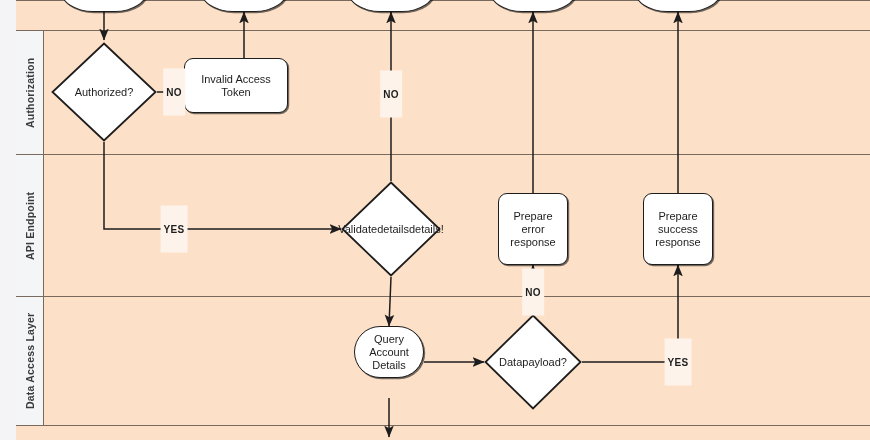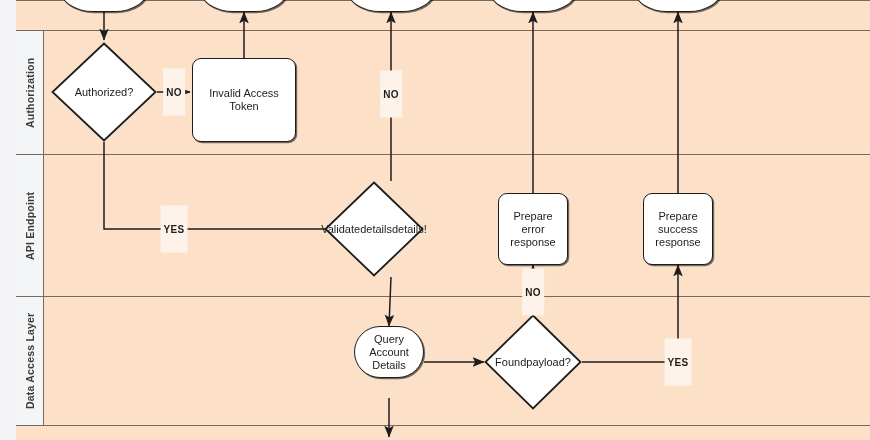--- a/index.html
+++ b/index.html
@@ -120,24 +120,24 @@
         <div></div>
       </div>
       <div class="dia-wrap" style="left: 35px; top: 42px; width: 106px; height: 100px;">
         <svg class="dia-shape" viewBox="0 0 106 100">
           <polygon points="53,1.5 104.5,50 53,98.5 1.5,50" fill="#ffffff" stroke="#1d1d1d" stroke-width="1.8"></polygon>
         </svg>
         <div class="dia-txt">
           <span>Authorized?</span>
         </div>
       </div>
-      <div class="node proc" style="left: 176px; top: 58px; width: 104px; height: 84px;">
+      <div class="node proc" style="left: 168px; top: 58px; width: 104px; height: 55px;">
         <div>Invalid Access<br>Token</div>
       </div>
-      <div class="dia-wrap" style="left: 308px; top: 181px; width: 100px; height: 96px;">
+      <div class="dia-wrap" style="left: 325px; top: 181px; width: 100px; height: 96px;">
         <svg class="dia-shape" viewBox="0 0 100 96">
           <polygon points="50,1.5 98.5,48 50,94.5 1.5,48" fill="#ffffff" stroke="#1d1d1d" stroke-width="1.8"></polygon>
         </svg>
         <div class="dia-txt">
           <span>Validate</span>
           <br>
           <span>details</span>
           <br>
           <span>details!</span>
         </div>
@@ -149,21 +149,21 @@
         <div>Prepare<br>success<br>response</div>
       </div>
       <div class="node proc" style="left: 338px; top: 326px; width: 70px; height: 52px; border-radius: 32px;">
         <div>Query<br>Account<br>Details</div>
       </div>
       <div class="dia-wrap" style="left: 468px; top: 314px; width: 98px; height: 96px;">
         <svg class="dia-shape" viewBox="0 0 98 96">
           <polygon points="49,1.5 96.5,48 49,94.5 1.5,48" fill="#ffffff" stroke="#1d1d1d" stroke-width="1.8"></polygon>
         </svg>
         <div class="dia-txt">
-          <span>Found</span>
+          <span>Data</span>
           <br>
           <span>payload?</span>
         </div>
       </div>
     </div>
 
   <div id="edgelabels">
       <div class="edge-label" style="left: 158px; top: 92px;">NO</div>
       <div class="edge-label" style="left: 158px; top: 229px;">YES</div>
       <div class="edge-label" style="left: 375px; top: 94px;">NO</div>

